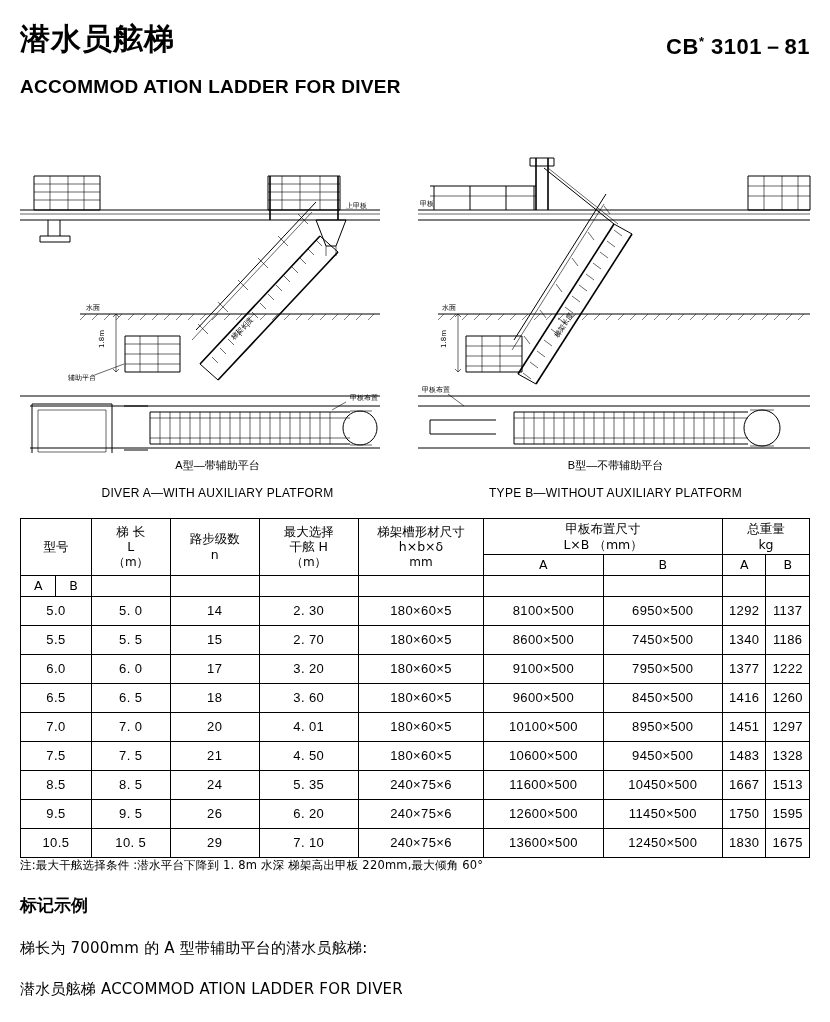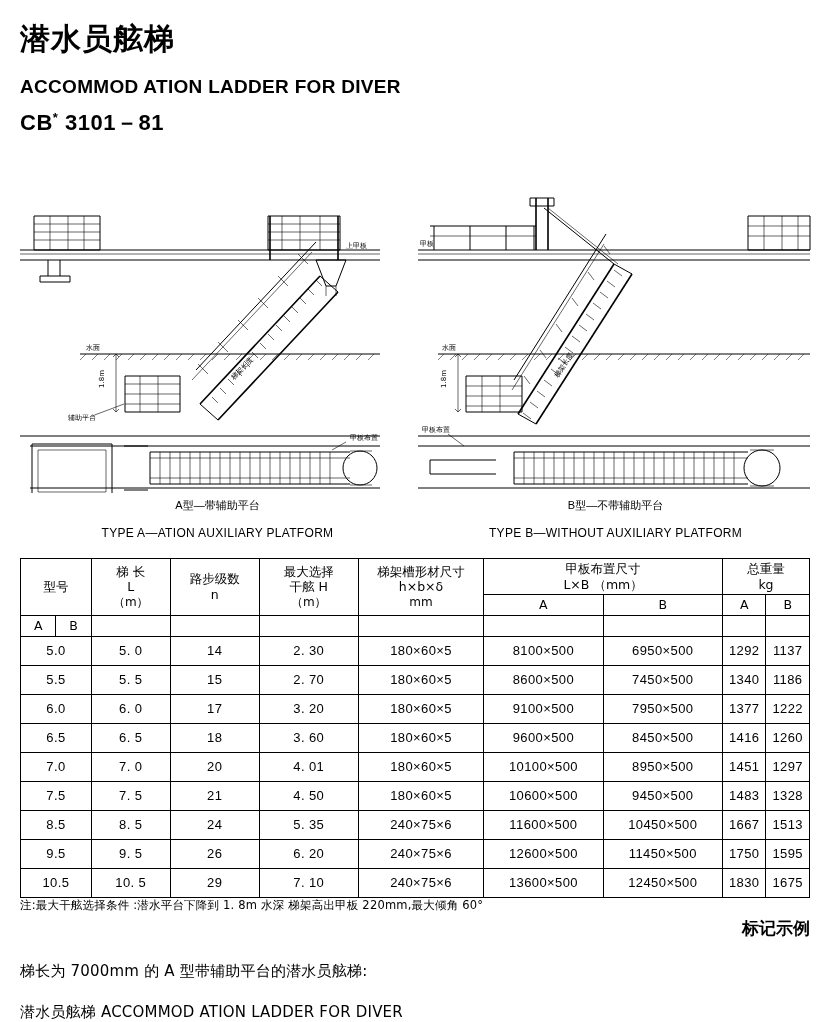--- a/index.html
+++ b/index.html
@@ -19,21 +19,20 @@
     width: 830px;
     height: 1022px;
     padding: 22px 20px 0 20px;
     position: relative;
   }
   
   .header {
     display: flex;
     align-items: flex-start;
     justify-content: space-between;
-    flex-direction: column;
   }
   .title-cn {
     font-size: 30px;
     font-weight: bold;
     letter-spacing: 1px;
     line-height: 1.1;
     font-family: "DejaVu Sans", sans-serif;
   }
   .title-en {
     font-size: 19px;
@@ -108,25 +107,24 @@
   .hdr-sub { font-size: 12px; }
 
   
   .note {
     margin-top: 0;
     font-size: 11.5px;
     font-family: "DejaVu Sans", sans-serif;
     letter-spacing: 0.2px;
   }
   .mark-title {
-    margin-top: 4px;
+    margin-top: 21px;
     font-size: 17px;
     font-weight: bold;
     font-family: "DejaVu Sans", sans-serif;
-    text-align: right;
   }
   .mark-line {
     margin-top: 22px;
     font-size: 15px;
     font-family: "DejaVu Sans", sans-serif;
     letter-spacing: 0.2px;
   }
 </style>
 </head>
 <body>
@@ -214,21 +212,21 @@
 
         <circle class="ln" cx="340" cy="300" r="17"></circle>
         <path class="ln-thin" d="M330 283 L352 283 M330 317 L352 317"></path>
 
         <path class="ln" d="M104 278 L128 278 M104 322 L128 322"></path>
 
         <text class="lbl" x="330" y="272">甲板布置</text>
         <path class="ln-thin" d="M326 274 L312 282"></path>
       </svg>
       <div class="fig-caption cap-cn">A型—带辅助平台</div>
-      <div class="fig-caption cap-en">TYPE A—ATION AUXILIARY PLATFORM</div>
+      <div class="fig-caption cap-en">DIVER A—WITH AUXILIARY PLATFORM</div>
     </div>
 
     <div class="fig-half fig-right">
       <svg width="395" height="325" viewBox="0 0 395 325">
 
         <path class="ln" d="M0 82 L392 82"></path>
         <path class="ln" d="M0 92 L392 92"></path>
         <path class="ln-thin" d="M0 86 L392 86"></path>
 
         <path class="ln" d="M12 58 L118 58"></path>

